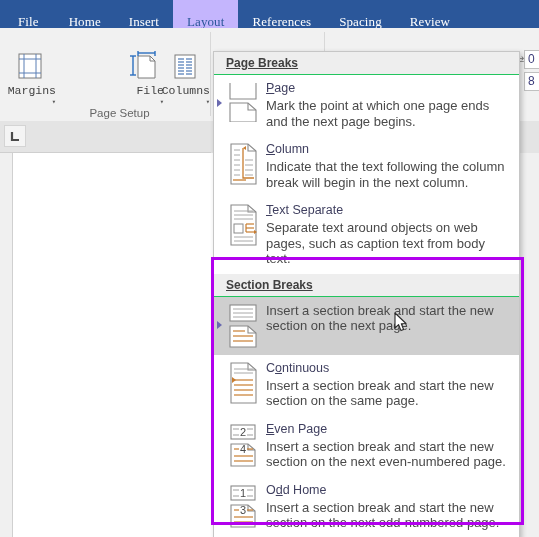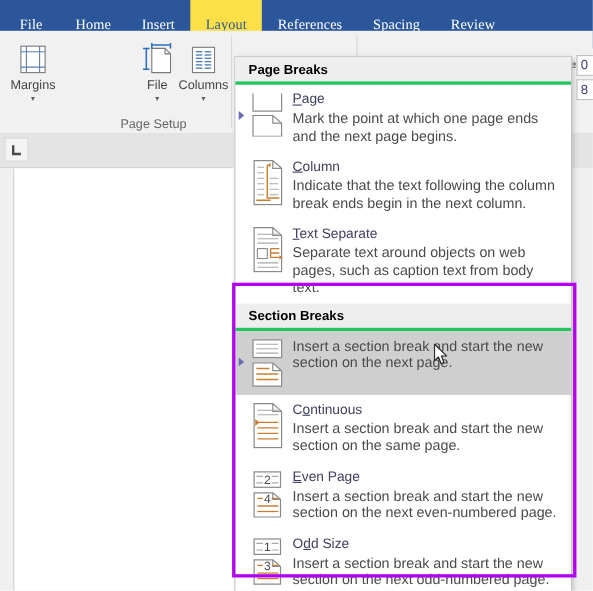--- a/index.html
+++ b/index.html
@@ -34,21 +34,21 @@
     justify-content: center;
     padding: 0 14px;
     color: #ffffff;
     font-size: 13px;
     letter-spacing: 0.1px;
     white-space: nowrap;
     cursor: default;
   }
   .tab.first { padding: 0 16px 0 18px; }
   .tab.active {
-    background: #fde047;
+    background: #c4b5fd;
     color: #2b579a;
   }
 
   
   .ribbon {
     position: absolute;
     left: 0; top: 28px;
     width: 539px; height: 93px;
     background: #f1f1f1;
     border-bottom: 1px solid #d4d4d4;
@@ -61,24 +61,25 @@
     width: 211px; height: 93px;
   }
   .group-sep {
     position: absolute;
     top: 4px;
     width: 1px; height: 84px;
     background: #d8d8d8;
   }
   .bigbtn {
     position: absolute;
-    top: 7px;
+    top: 19px;
     width: 52px;
-    text-align: center;
+    text-align: right;
     cursor: default;
+    font-family: Liberation Mono, monospace;
   }
   .bigbtn .bic {
     height: 34px;
     display: flex;
     align-items: flex-end;
     justify-content: center;
   }
   .bigbtn .blbl {
     font-size: 11.5px;
     color: #444;
@@ -92,21 +93,20 @@
     line-height: 9px;
     margin-top: 1px;
   }
   .group-label {
     position: absolute;
     bottom: 2px;
     width: 239px;
     text-align: center;
     font-size: 11.5px;
     color: #666;
-    padding-left: 20px;
   }
 
   
   .breaks-btn {
     position: absolute;
     left: 213px; top: 30px;
     height: 21px;
     display: flex;
     align-items: center;
     padding: 0 6px 0 3px;
@@ -203,22 +203,23 @@
     box-sizing: border-box;
     z-index: 40;
   }
   .menu-header {
     background: #eeeeee;
     height: 22px;
     line-height: 22px;
     padding-left: 12px;
     font-size: 12px;
     font-weight: bold;
-    color: #000000;
-    border-bottom: 3px solid #22c55e;
+    color: #404040;
+    border-bottom: 1px solid #22c55e;
+    text-decoration: underline;
   }
   .mitem {
     display: flex;
     padding: 6px 8px 7px 8px;
     position: relative;
     cursor: default;
   }
   .mitem.hover { background: #cfcfcf; }
   .mitem .bullet {
     position: absolute;
@@ -419,21 +420,21 @@
           <line x1="19" y1="27" x2="27" y2="27"></line>
             <line x1="19" y1="32" x2="27" y2="32"></line>
         </g>
         <path d="M17 5 v30 h11" fill="none" stroke="#c87d30" stroke-width="1.3"></path>
         <path d="M17 5 l3 -2 v4 z" fill="#c87d30"></path>
         <line x1="7" y1="37" x2="20" y2="37" stroke="#c87d30" stroke-width="1.3"></line>
       </svg>
     </div>
     <div class="mtext">
       <div class="mtitle"><u>C</u><span>olumn</span></div>
-      <div class="mdesc">Indicate that the text following the column break ends begin in the next column.</div>
+      <div class="mdesc">Indicate that the text following the column break will begin in the next column.</div>
     </div>
   </div>
 
   <div class="mitem">
     <div class="micon">
       <svg width="34" height="42" viewBox="0 0 34 42">
         <path d="M5 1 h17 l8 7 v33 h-25 z" fill="#fff" stroke="#8a8a8a" stroke-width="1.1"></path>
         <path d="M22 1 v7 h8" fill="none" stroke="#8a8a8a" stroke-width="1.1"></path>
         <g stroke="#a8a8a8" stroke-width="1">
           <line x1="8" y1="7" x2="27" y2="7"></line>
@@ -552,21 +553,21 @@
         <g stroke="#c87d30" stroke-width="1.2">
           <line x1="8" y1="26" x2="13" y2="26"></line>
             <line x1="21" y1="26" x2="27" y2="26"></line>
           <line x1="8" y1="33" x2="27" y2="33"></line>
             <line x1="8" y1="38" x2="27" y2="38"></line>
         </g>
         <text x="17" y="30" font-family="Liberation Sans, sans-serif" font-size="11" fill="#4a4a4a" text-anchor="middle">3</text>
       </svg>
     </div>
     <div class="mtext">
-      <div class="mtitle"><span>O</span><u>d</u><span>d Size</span></div>
+      <div class="mtitle"><span>O</span><u>d</u><span>d Home</span></div>
       <div class="mdesc">Insert a section break and start the new section on the next odd-numbered page.</div>
     </div>
   </div>
 </div>
 
 <div class="highlight-box"></div>
 
 <div class="cursor">
   <svg width="16" height="22" viewBox="0 0 16 22">
     <path d="M1 1 L1 16 L4.6 12.6 L7 18.6 L9.6 17.5 L7.3 11.7 L12 11.5 Z" fill="#ffffff" stroke="#2b2b2b" stroke-width="1.1" stroke-linejoin="round"></path>

